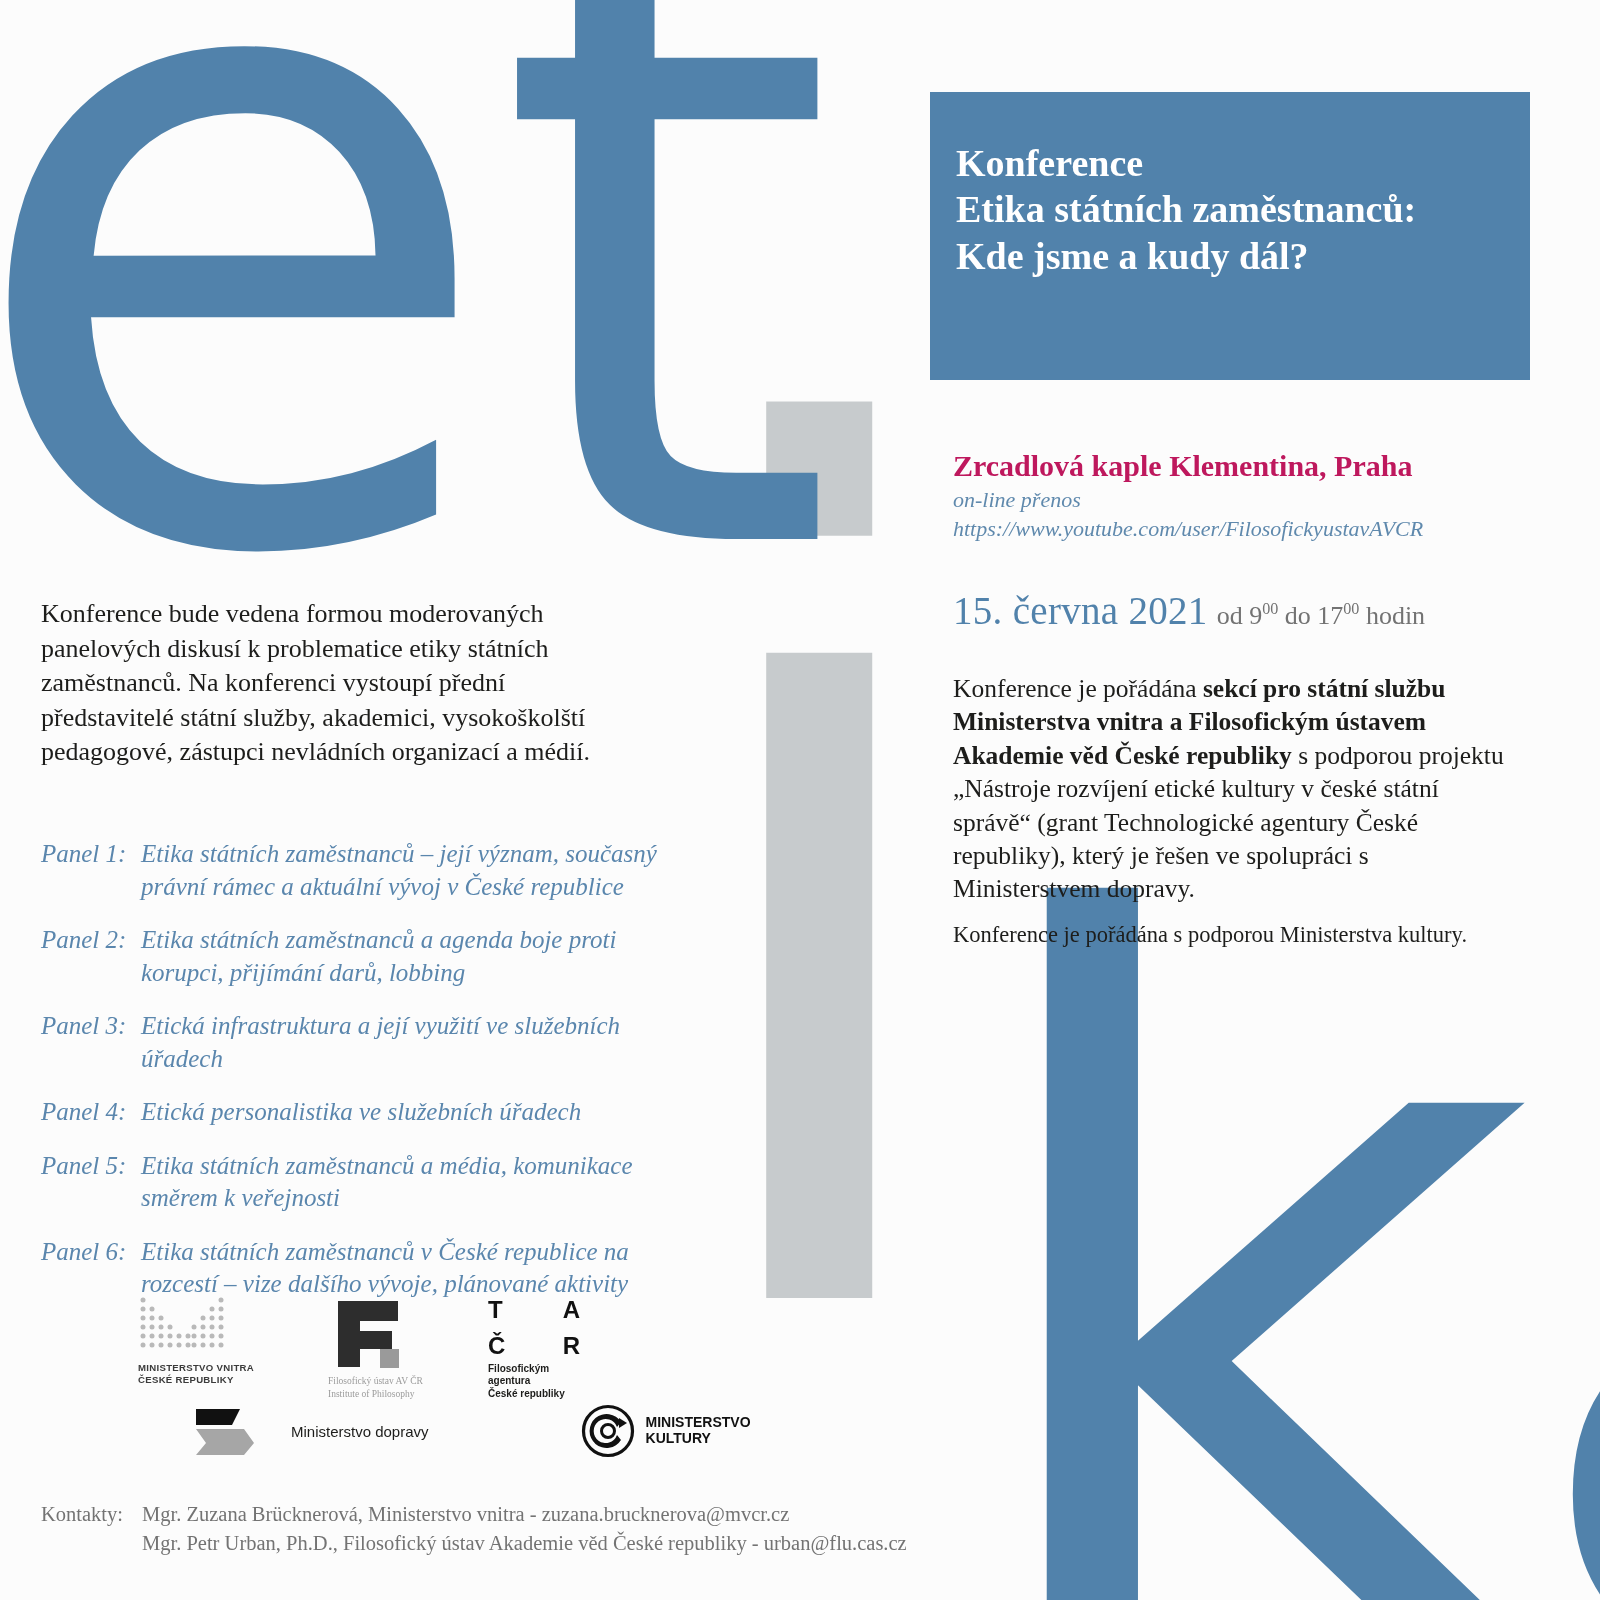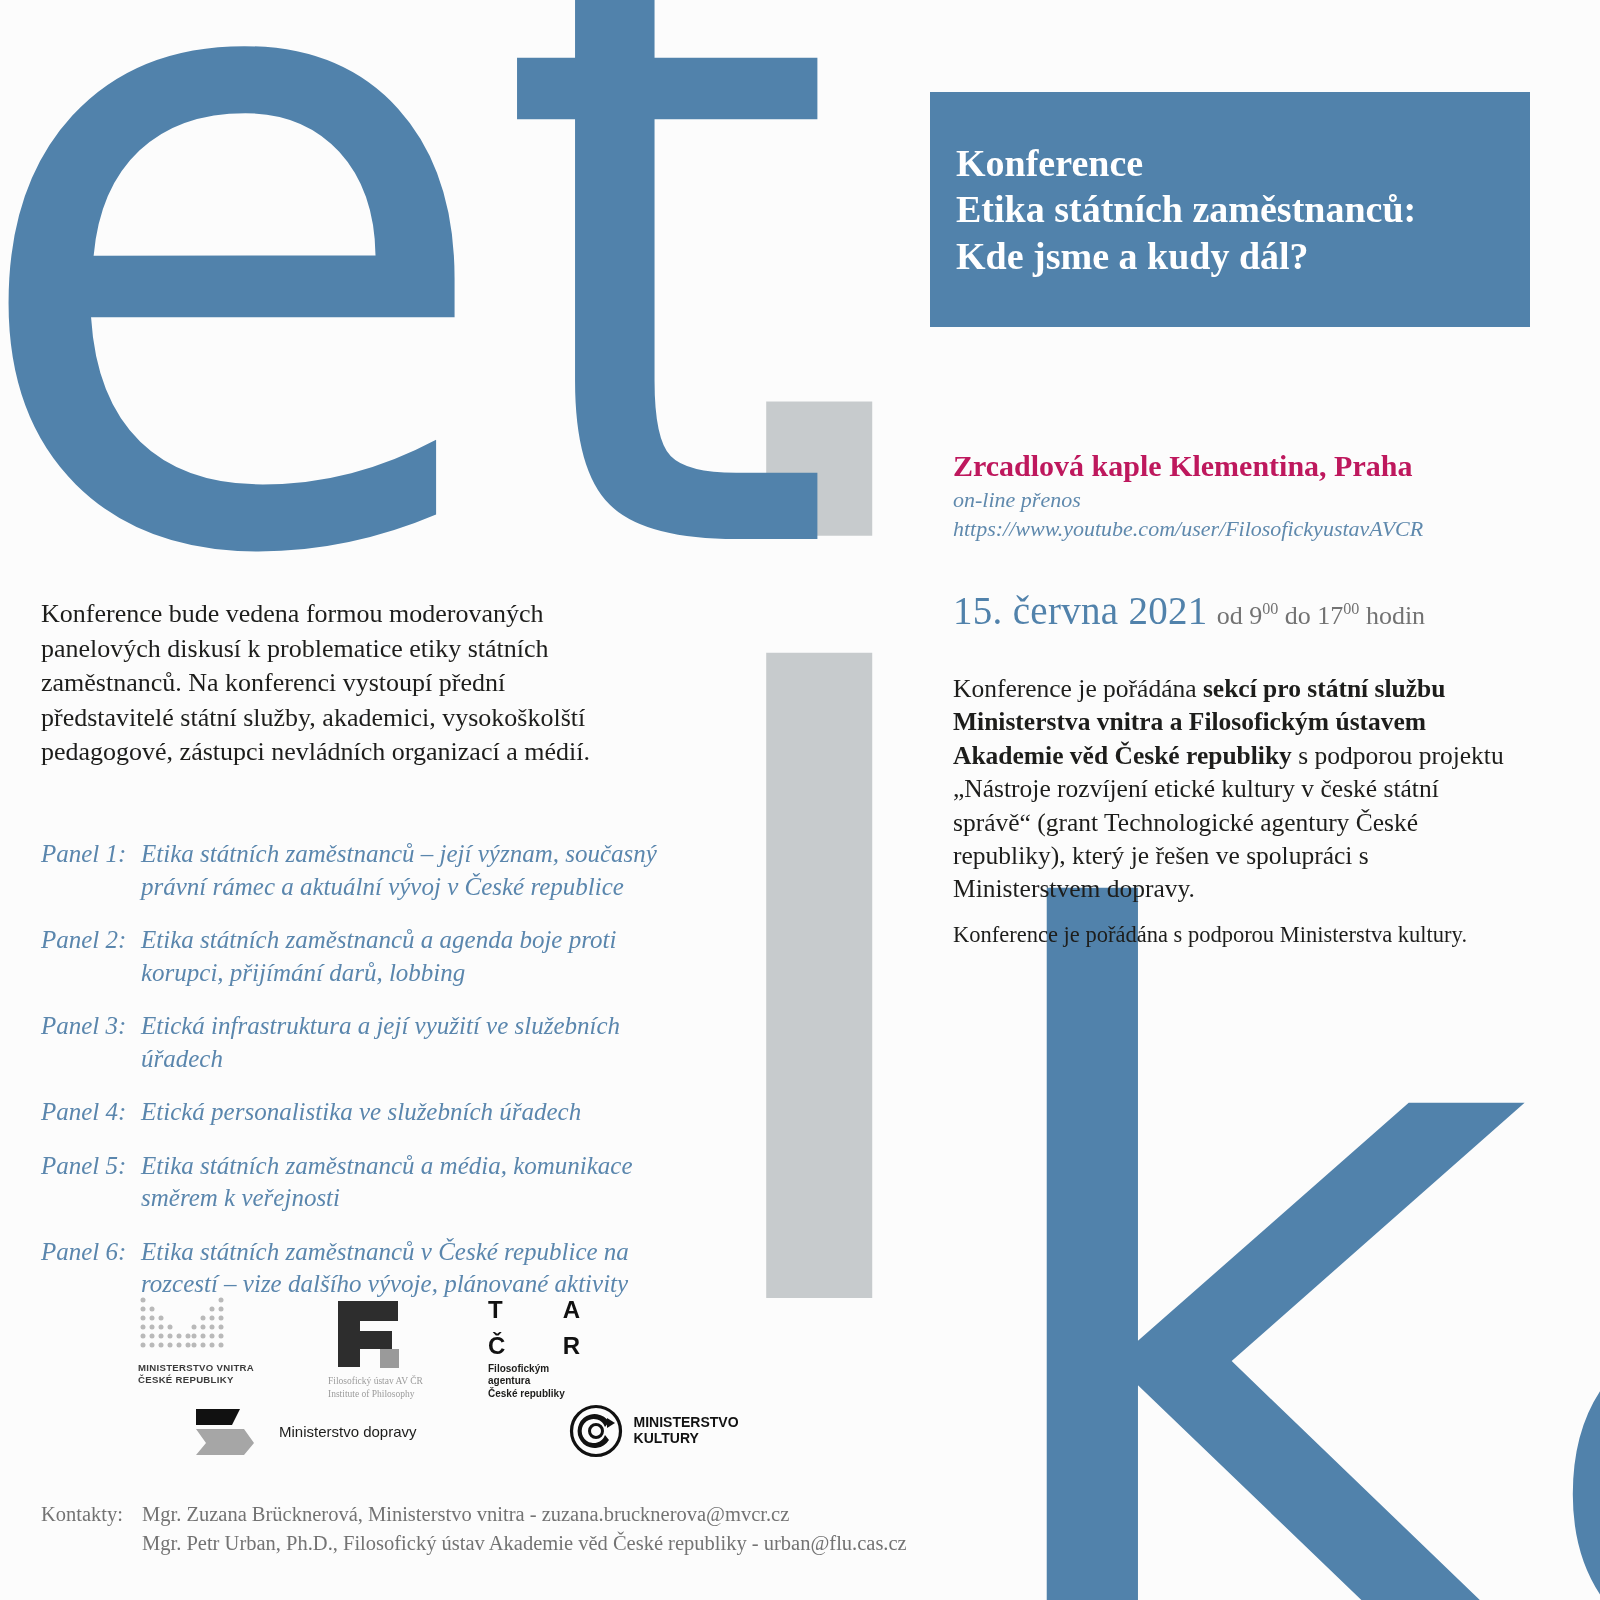--- a/index.html
+++ b/index.html
@@ -36,21 +36,21 @@
     left: 955px; top: 800px;
     font-size: 1010px;
     letter-spacing: -10px;
     color: #5182ab;
     z-index: 1;
   }
 
   
   .title-box {
     position: absolute;
-    left: 930px; top: 92px; width: 600px; height: 235px;
+    left: 930px; top: 92px; width: 600px; height: 288px;
     background: #5182ab;
     z-index: 5;
   }
   .title-box .title-lines {
     position: absolute;
     left: 26px; top: 48px;
     color: #ffffff;
     font-family: "Liberation Serif", serif;
     font-weight: 700;
     font-size: 38px;
@@ -189,21 +189,21 @@
 
   .logos-bottom {
     position: absolute;
     left: 192px; top: 1403px;
     display: flex; align-items: center;
     z-index: 6;
   }
   .mdop-wrap { display: flex; align-items: center; }
   .mdop-cap {
     font-family: "Liberation Sans", sans-serif;
-    font-size: 15px; color: #1d1d1b; margin-left: 15px;
+    font-size: 15px; color: #1d1d1b; margin-left: 27px;
   }
   .mkult-wrap { display: flex; align-items: center; margin-left: 152px; }
   .mkult-cap {
     font-family: "Liberation Sans", sans-serif;
     font-weight: 700; font-size: 14px; color: #111;
     line-height: 1.12; margin-left: 11px;
   }
 
   
   .contacts {

